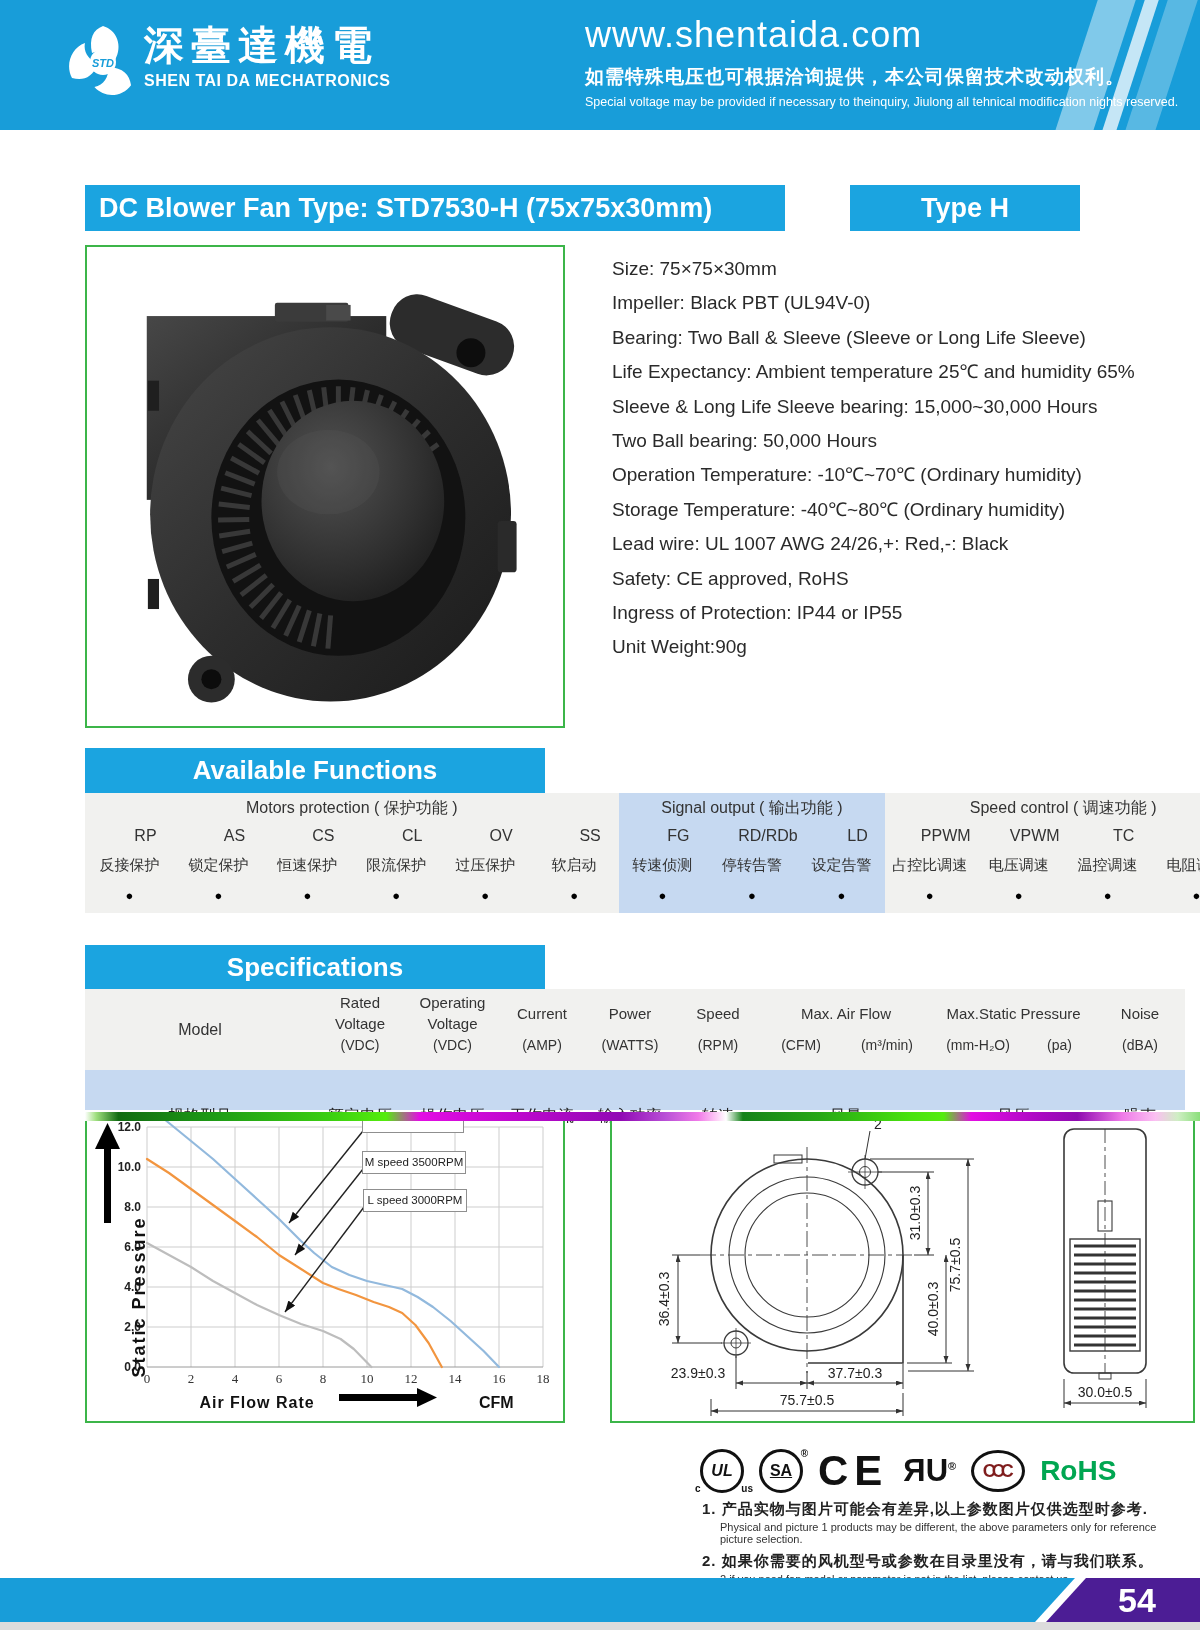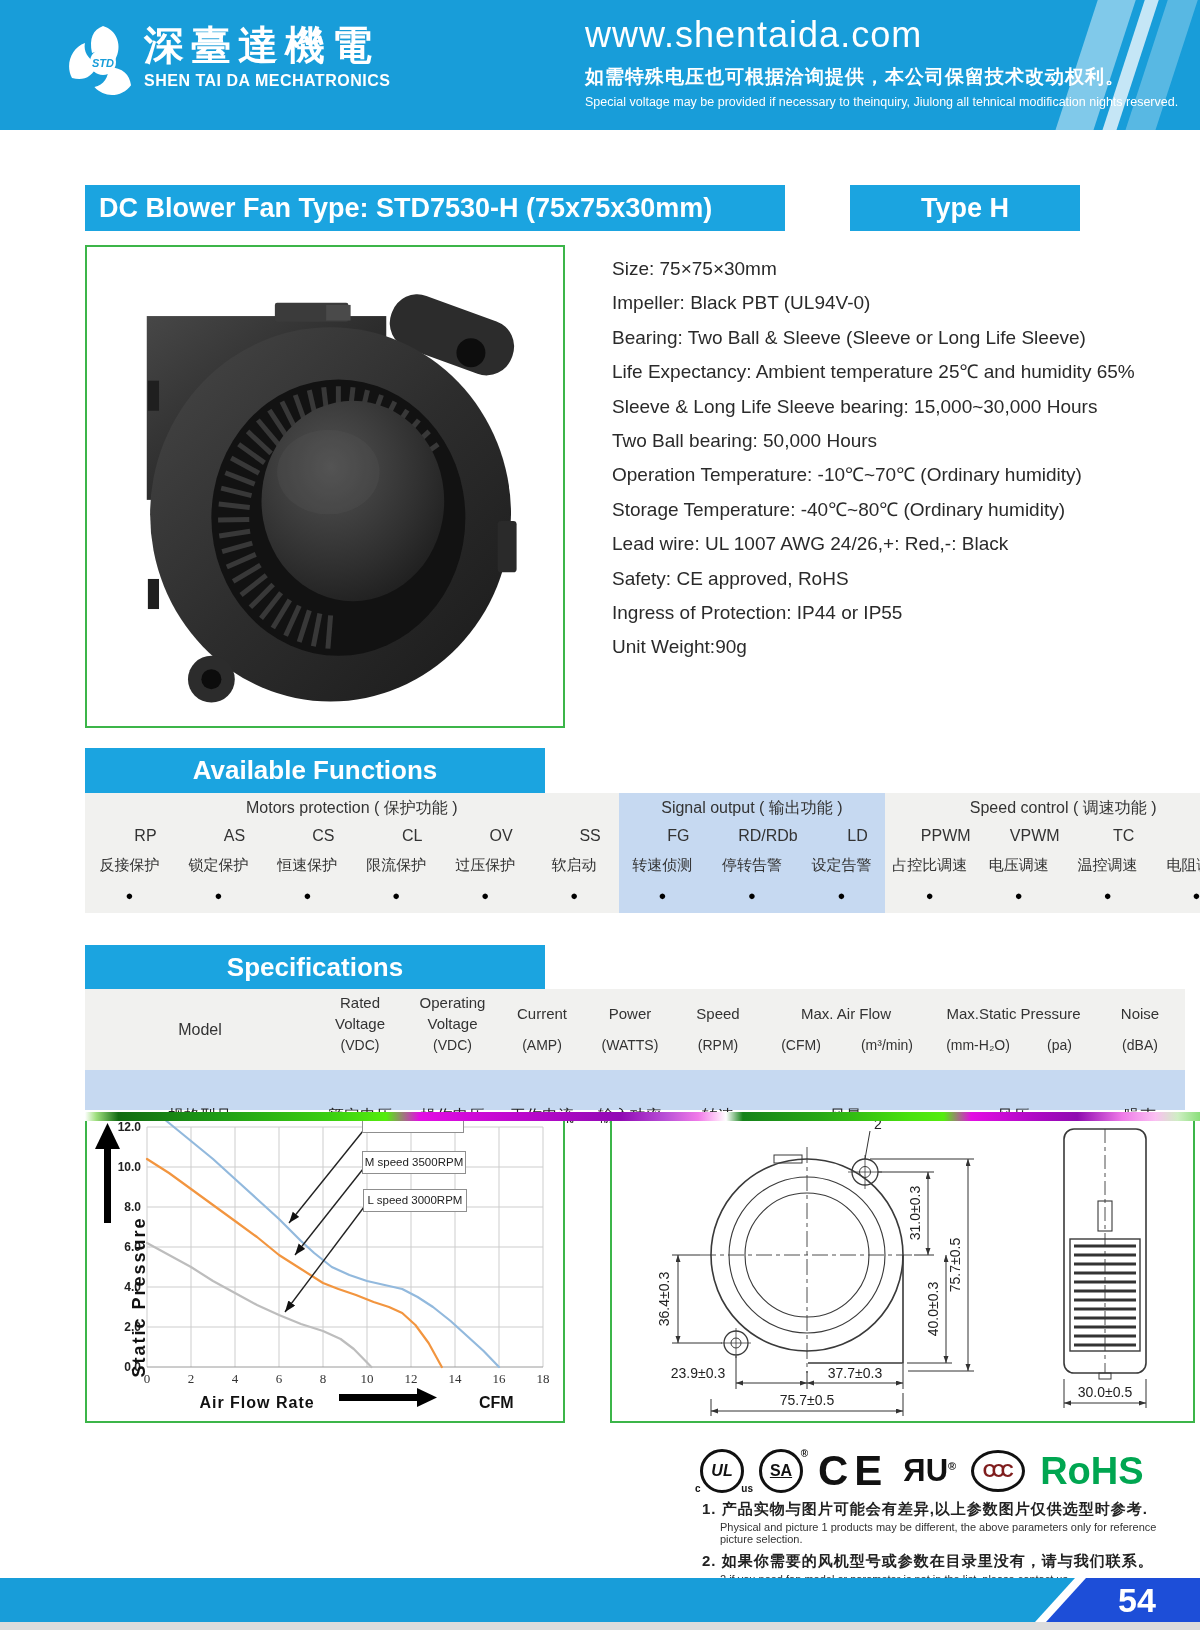--- a/index.html
+++ b/index.html
@@ -81,29 +81,29 @@
   .certs{left:700px;top:1448px;height:46px;display:flex;align-items:center;gap:15px;}
   .cmark{position:relative;width:44px;height:44px;border:3px solid #111;border-radius:50%;
         box-sizing:border-box;display:flex;align-items:center;justify-content:center;}
   .cmark span{font-weight:bold;font-size:16px;font-style:italic;color:#111;}
   .csub{position:absolute;font-size:10px;font-weight:bold;font-style:normal !important;color:#111;}
   .ce-txt{font-size:42px;font-weight:bold;letter-spacing:6px;color:#111;}
   .ru-txt{font-size:31px;font-weight:bold;color:#111;}
   .ccc{width:54px;height:42px;border:3px solid #111;border-radius:50%;box-sizing:border-box;
         display:flex;align-items:center;justify-content:center;}
   .ccc span{font-weight:bold;font-size:18px;letter-spacing:-4px;color:#7f1d1d;padding-right:4px;}
-  .rohs{font-size:38px;font-weight:bold;color:#00a651;}
+  .rohs{font-size:28px;font-weight:bold;color:#00a651;}
   .notes{left:702px;top:1500px;width:480px;}
   .note-cn{font-size:15px;font-weight:bold;color:#222;letter-spacing:1px;margin-bottom:2px;}
   .note-en{font-size:11px;color:#333;margin:0 0 7px 18px;}
 
   
   .foot-blue{left:0;top:1578px;width:1075px;height:44px;background:#189dd9;
         clip-path:polygon(0 0,100% 0,calc(100% - 40px) 100%,0 100%);}
-  .foot-gray{left:1046px;top:1578px;width:154px;height:44px;background:#1d4ed8;
+  .foot-gray{left:1046px;top:1578px;width:154px;height:44px;background:#4c1d95;
         clip-path:polygon(40px 0,100% 0,100% 100%,0 100%);display:flex;align-items:center;
         justify-content:center;padding-left:28px;box-sizing:border-box;color:#fff;
         font-size:34px;font-weight:bold;}
   .foot-strip{left:0;top:1622px;width:1200px;height:8px;background:#dcdcdc;}
 </style>
 </head>
 <body>
 
 <div class="page">
 

